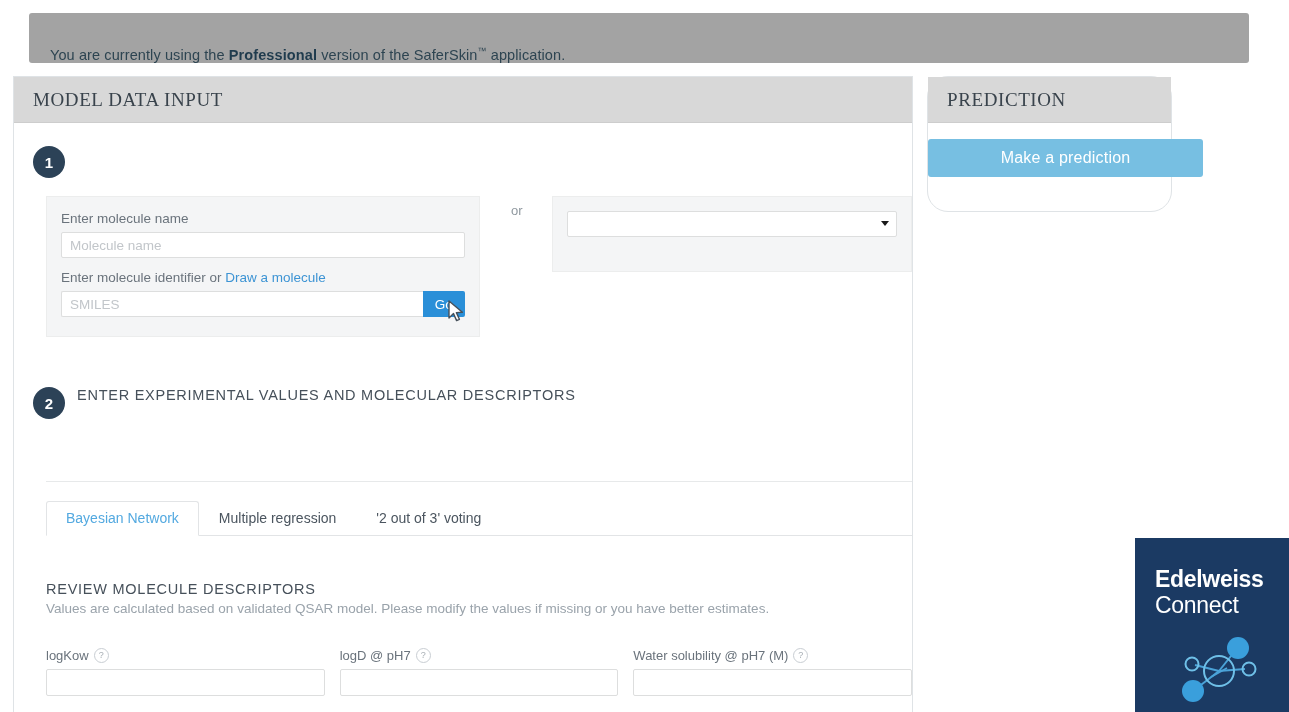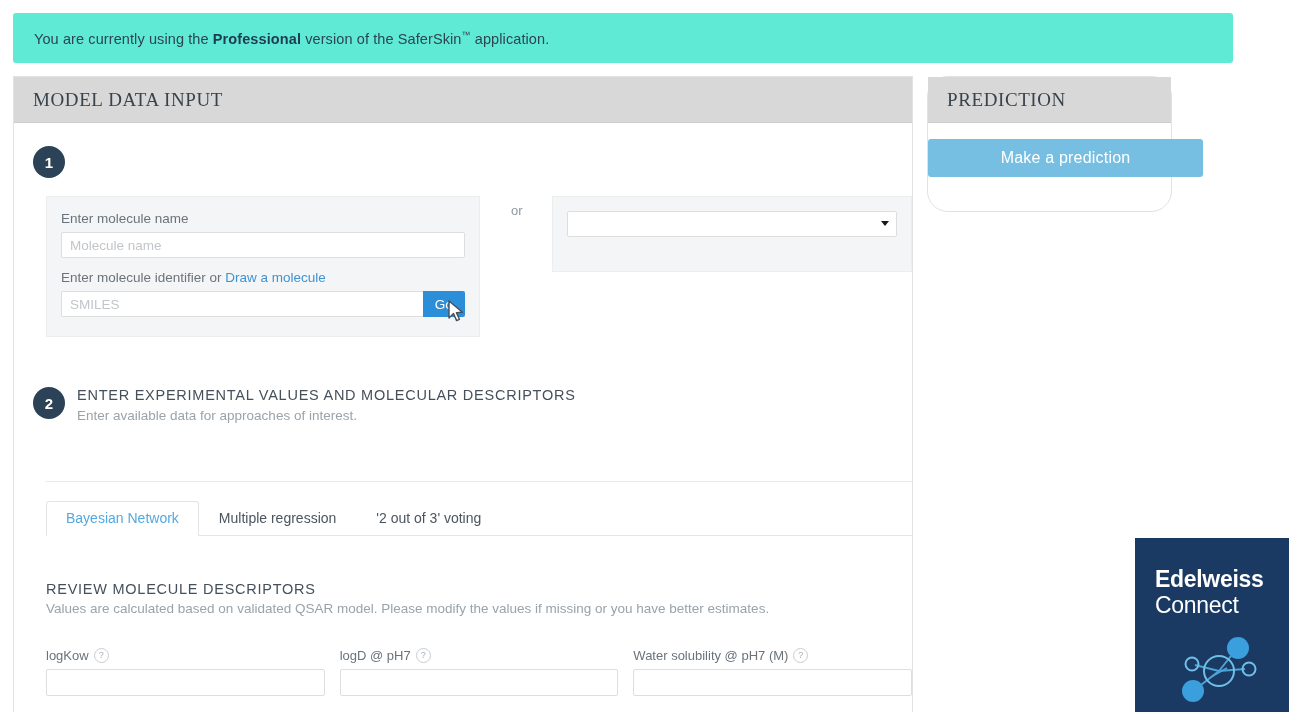--- a/index.html
+++ b/index.html
@@ -12,28 +12,28 @@
     background: #ffffff;
     font-family: "Liberation Sans", sans-serif;
     color: #3d4852;
     overflow: hidden;
     position: relative;
   }
 
   
   .banner {
     position: absolute;
-    left: 13px;
+    left: 29px;
     top: 13px;
     width: 1220px;
     height: 50px;
-    background: #5eead4;
+    background: #a3a3a3;
     border-radius: 3px;
     display: flex;
-    align-items: center;
+    align-items: flex-end;
     box-sizing: border-box;
     padding: 0 21px;
   }
   .banner-text {
     font-size: 14.5px;
     color: #2d4451;
     letter-spacing: 0.1px;
   }
   .banner-text b { font-weight: bold; color: #1f3b4d; }
   .sup { font-size: 9px; vertical-align: super; }
@@ -367,21 +367,20 @@
         </div>
       </div>
     </div>
 
     <div class="divider" style="top:358px;"></div>
 
     <div class="step" style="padding-top:30px;">
       <div class="step-badge">2</div>
       <div class="step-text">
         <div class="step-title">ENTER EXPERIMENTAL VALUES AND MOLECULAR DESCRIPTORS</div>
-        <div class="step-sub">Enter available data for approaches of interest.</div>
       </div>
     </div>
 
     <div class="tabs">
       <div class="tab active">Bayesian Network</div>
       <div class="tab">Multiple regression</div>
       <div class="tab">'2 out of 3' voting</div>
     </div>
 
     <div style="position:absolute; left:32px; top:458px; width:866px;">

